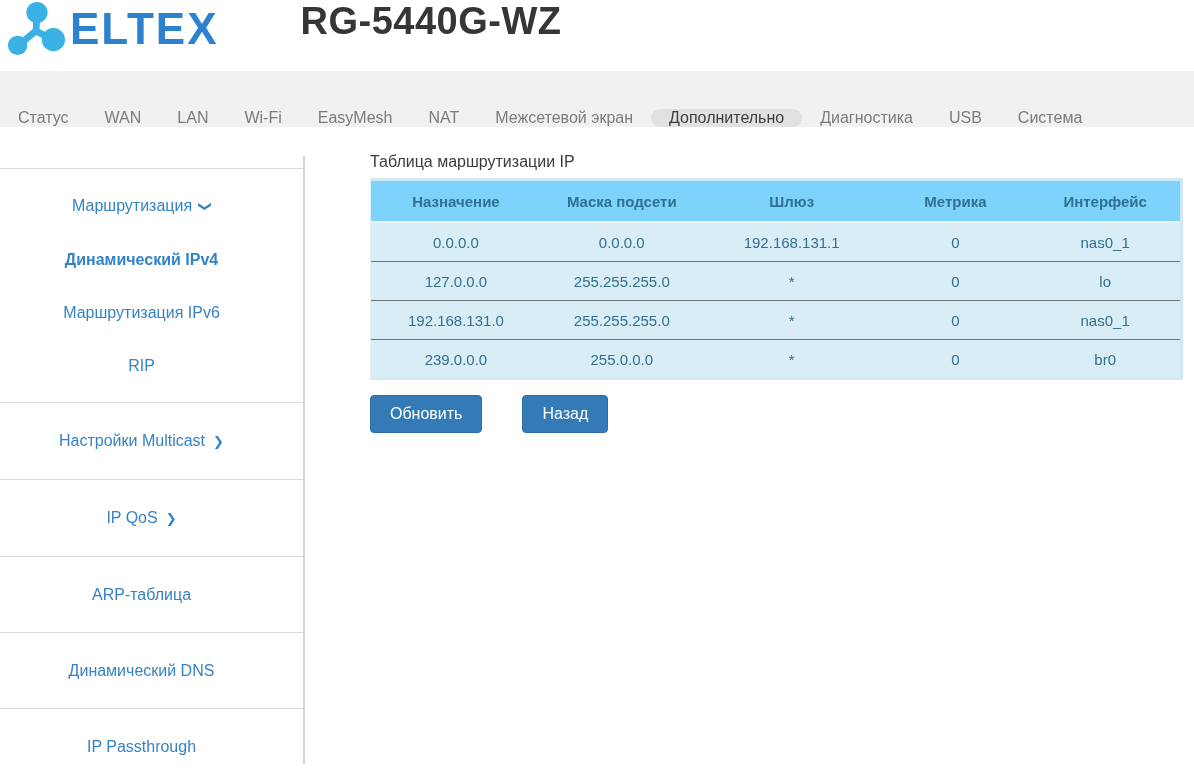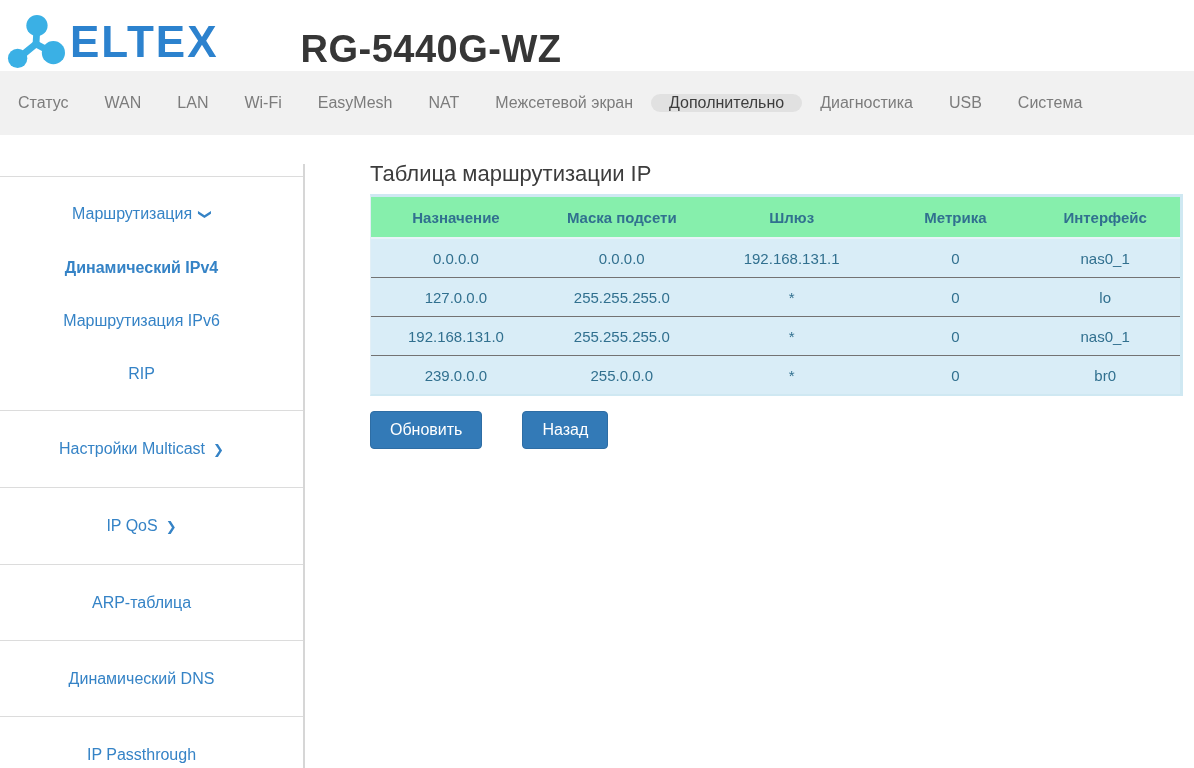--- a/index.html
+++ b/index.html
@@ -2,33 +2,33 @@
 <html><head>
 <meta charset="utf-8">
 <style>
   html,body{margin:0;padding:0;background:#fff;}
   body{
     width:1194px;height:768px;overflow:hidden;
     font-family:"Liberation Sans","DejaVu Sans",sans-serif;
     color:#333;position:relative;
   }
   
-  .topbar{height:71px;display:flex;align-items:flex-end;background:#fff;}
+  .topbar{height:71px;display:flex;align-items:flex-start;background:#fff;}
   .logo{display:flex;align-items:center;margin-left:7px;}
   .logo-icon{width:58px;height:58px;flex:0 0 auto;}
   .logo-text{
     font-size:44px;font-weight:bold;color:#2c82ce;letter-spacing:2px;
     margin-left:5px;line-height:1;
   }
   .device-title{
     font-size:38px;font-weight:bold;color:#363636;margin:0 0 0 82px;
     letter-spacing:0.5px;
   }
   
-  .tabs{height:64px;background:#f1f1f1;display:flex;align-items:center;
+  .tabs{height:56px;background:#f1f1f1;display:flex;align-items:flex-end;
     font-size:16px;color:#7c7c7c;}
   .tab{display:flex;align-items:center;padding:0 18px;cursor:pointer;white-space:nowrap;}
   .tab.active{background:#e1e1e1;color:#3d3d3d;border-radius:19px;}
   
   .page-body{display:flex;height:637px;}
   .sidebar{
     width:305px;box-sizing:border-box;margin-top:29px;padding-top:12px;
     border-right:2px solid #d6d6d6;flex:0 0 auto;
   }
   .side-section{border-top:1px solid #dcdcdc;padding:10px 0;}
@@ -36,29 +36,29 @@
   .side-item{
     text-align:center;padding:17px 20px 17px 0;line-height:19px;
     color:#3583c6;font-size:16px;cursor:pointer;white-space:nowrap;
   }
   .side-item.active{font-weight:bold;}
   .chev{display:inline-block;margin-left:8px;font-size:13px;font-weight:bold;position:relative;top:0;}
   .chev-down::before{content:"\276F";display:inline-block;transform:rotate(90deg);}
   .chev-right::before{content:"\276F";}
   
   .main{flex:1;padding:26px 10px 0 65px;box-sizing:border-box;}
-  .page-heading{font-size:22px;font-weight:400;color:#3c3c3c;margin:0 0 7px 0;}
+  .page-heading{font-size:16px;font-weight:400;color:#3c3c3c;margin:0 0 7px 0;}
   .table-wrap{
     width:813px;box-sizing:border-box;
     border:3px solid #cfe8f2;border-left-width:1px;border-bottom-width:2px;
     border-left-color:#e2eff6;
   }
   table{width:100%;border-collapse:collapse;font-size:15px;table-layout:fixed;}
   thead th{
-    background:#86efac;color:#31708f;font-weight:bold;height:40px;
+    background:#7dd3fc;color:#31708f;font-weight:bold;height:40px;
     text-align:center;border-bottom:2px solid #e9f3f8;padding:0 4px;
   }
   tbody td{
     background:#d9edf7;color:#31708f;height:38px;text-align:center;
     border-bottom:1px solid #737373;padding:0 4px;
   }
   tbody tr:last-child td{border-bottom:none;}
   
   .btn-row{margin-top:15px;display:flex;gap:40px;}
   .btn{

